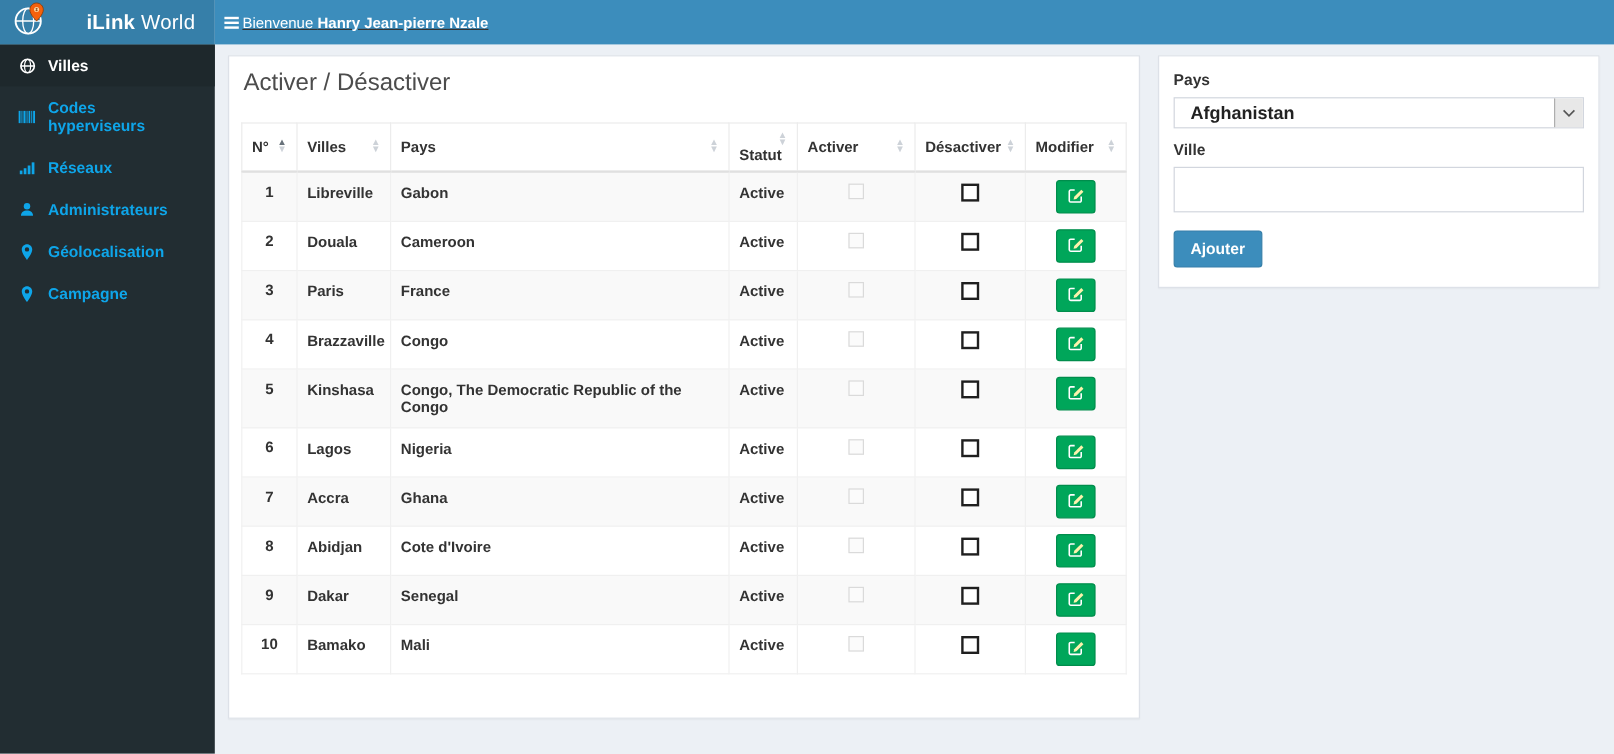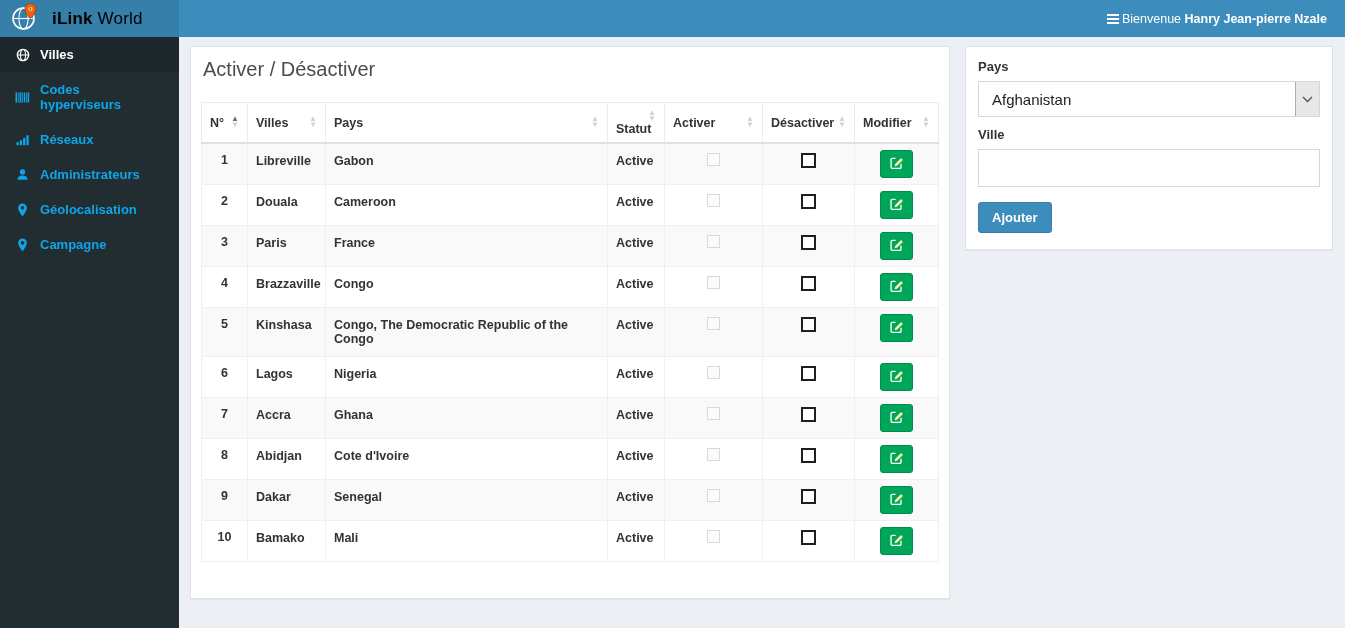--- a/index.html
+++ b/index.html
@@ -5,23 +5,23 @@
   * { box-sizing: border-box; margin: 0; padding: 0; }
   html,body { width:1345px; height:628px; }
   body {
     font-family: "Liberation Sans", "DejaVu Sans", sans-serif;
     background:#ecf0f5; overflow:hidden; position:relative;
     color:#333;
   }
   
   .navbar { position:absolute; top:0; left:0; width:1345px; height:37px; display:flex; z-index:5; }
   .brand { width:179px; height:37px; background:#367fa9; display:flex; align-items:center; padding-left:10px; gap:12px; }
-  .brand-text { color:#000000; font-size:17px; letter-spacing:.2px; white-space:nowrap; }
+  .brand-text { color:#ffffff; font-size:17px; letter-spacing:.2px; white-space:nowrap;margin-left:20px; }
   .brand-text b { font-weight:700; }
-  .nav-rest { flex:1; background:#3c8dbc; display:flex; align-items:center; justify-content:flex-end; padding:0 18px; }
+  .nav-rest { flex:1; background:#3c8dbc; display:flex; align-items:center; justify-content:flex-start; padding:0 5px;text-decoration:underline; }
   .hamburger { display:flex; flex-direction:column; gap:2px; cursor:pointer; padding:4px 3px; }
   .hamburger span { display:block; width:12px; height:2px; background:#fff; }
   .welcome { color:#fff; font-size:12.5px; }
   .welcome b { font-weight:700; }
   
   .sidebar { position:absolute; top:37px; left:0; width:179px; height:591px; background:#222d32; }
   .side-item { display:flex; align-items:center; gap:10px; padding:10px 15px; font-size:13px; font-weight:600;
                color:#0ea5e9; cursor:pointer; }
   .side-item.active { background:#1e282c; color:#fff; }
   .side-item .icn { width:15px; display:flex; justify-content:center; }
@@ -60,21 +60,21 @@
   .dt td.btncell { padding:6px 8px; text-align:center; }
   input.cb-activer { appearance:none; -webkit-appearance:none; width:13px; height:13px; border:1px solid #dadada; background:#fbfbfb; vertical-align:top; }
   input.cb-desactiver { appearance:none; -webkit-appearance:none; width:15px; height:15px; border:2px solid #1f1f1f; background:#fff; cursor:pointer; vertical-align:top; }
   .btn-edit { width:33px; height:28px; background:#00a65a; border:1px solid #008d4c; border-radius:3px;
               display:inline-flex; align-items:center; justify-content:center; cursor:pointer; }
   
   .table-footer { display:flex; justify-content:space-between; align-items:flex-start; padding:12px 0 14px; }
   
   .form-body { padding:2px 12px 16px; }
   .form-label { font-size:13px; font-weight:700; color:#333; margin:10px 0 7px; }
-  .big-select { height:36px; border:1px solid #d2d6de; background:#fff; display:flex; align-items:stretch; cursor:pointer; }
+  .big-select { height:26px; border:1px solid #d2d6de; background:#fff; display:flex; align-items:stretch; cursor:pointer;font-weight:bold; }
   .big-select .val { flex:1; display:flex; align-items:center; padding-left:13px; font-size:15px; color:#222; }
   .big-select .sel-arrow { width:24px; background:#e8e8e8; border-left:1px solid #aeaeae; }
   .big-input { width:100%; height:38px; border:1px solid #d2d6de; background:#fff; padding:0 10px; font-size:15px; outline:none; }
   .btn-primary { margin-top:15px; background:#3c8dbc; color:#fff; border:1px solid #367fa9; border-radius:3px;
                  padding:7px 13px; font-size:13px; font-weight:700; cursor:pointer; }
 </style>
 </head>
 <body>
 
 <div class="navbar">

